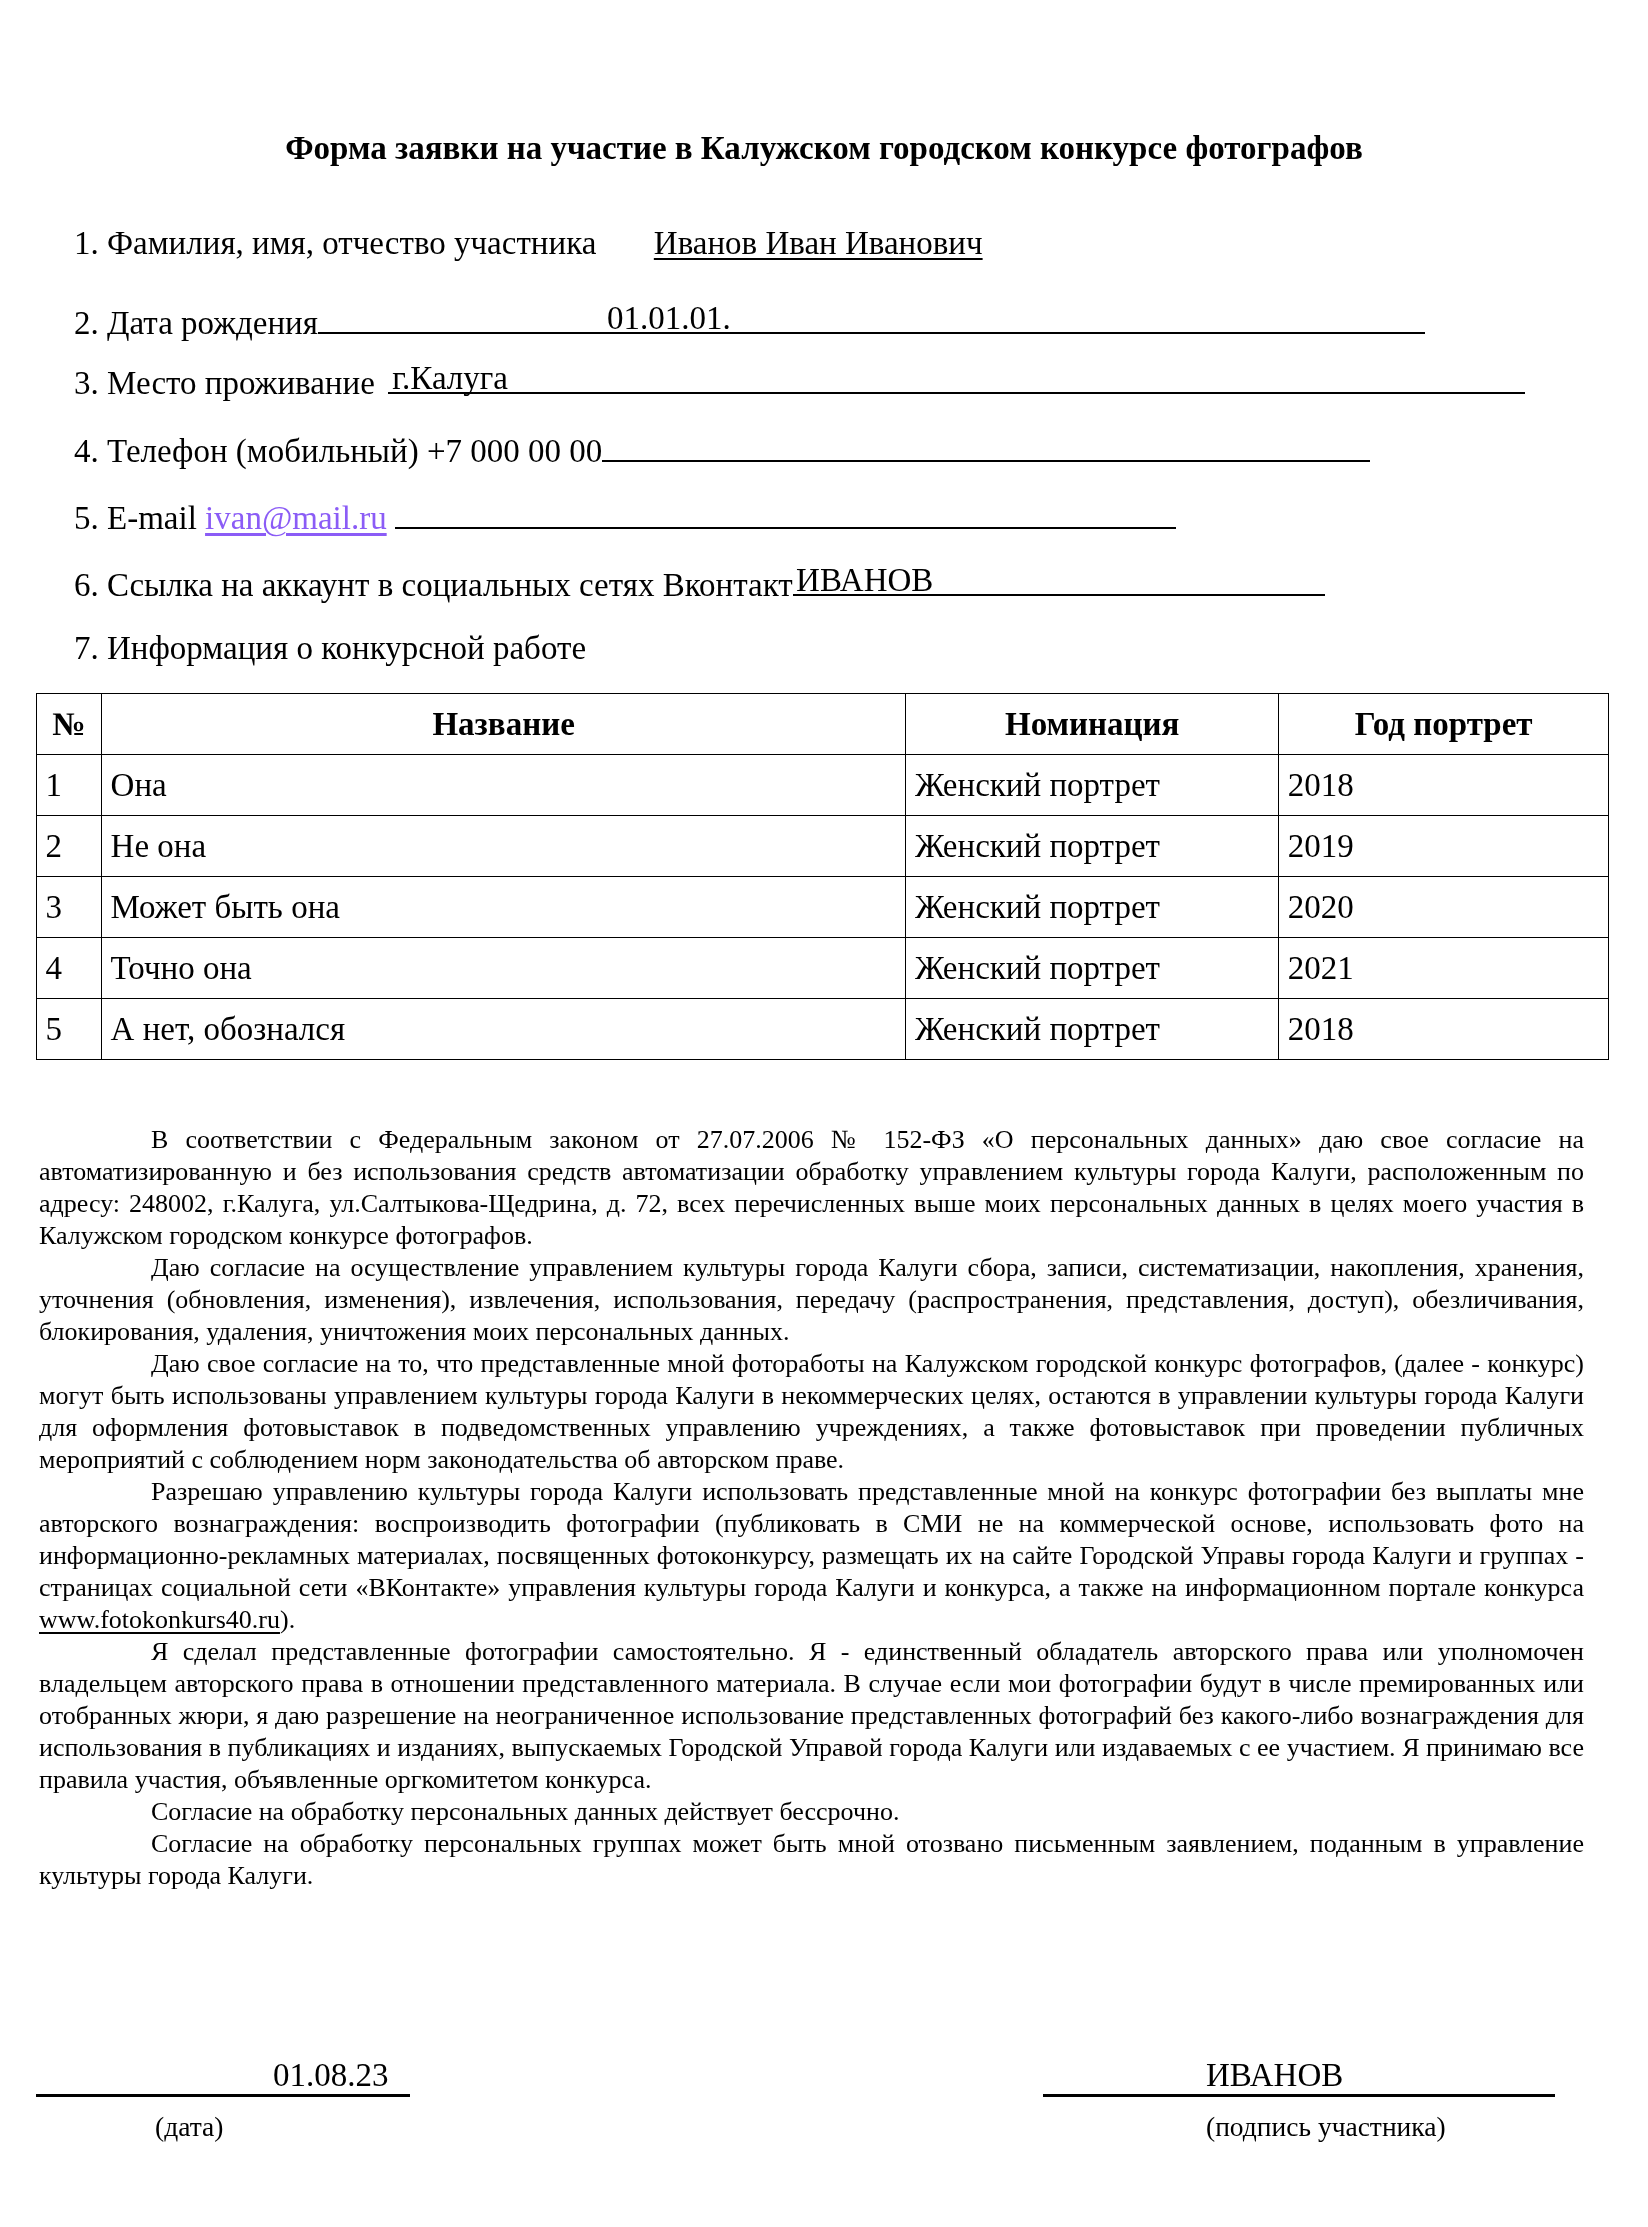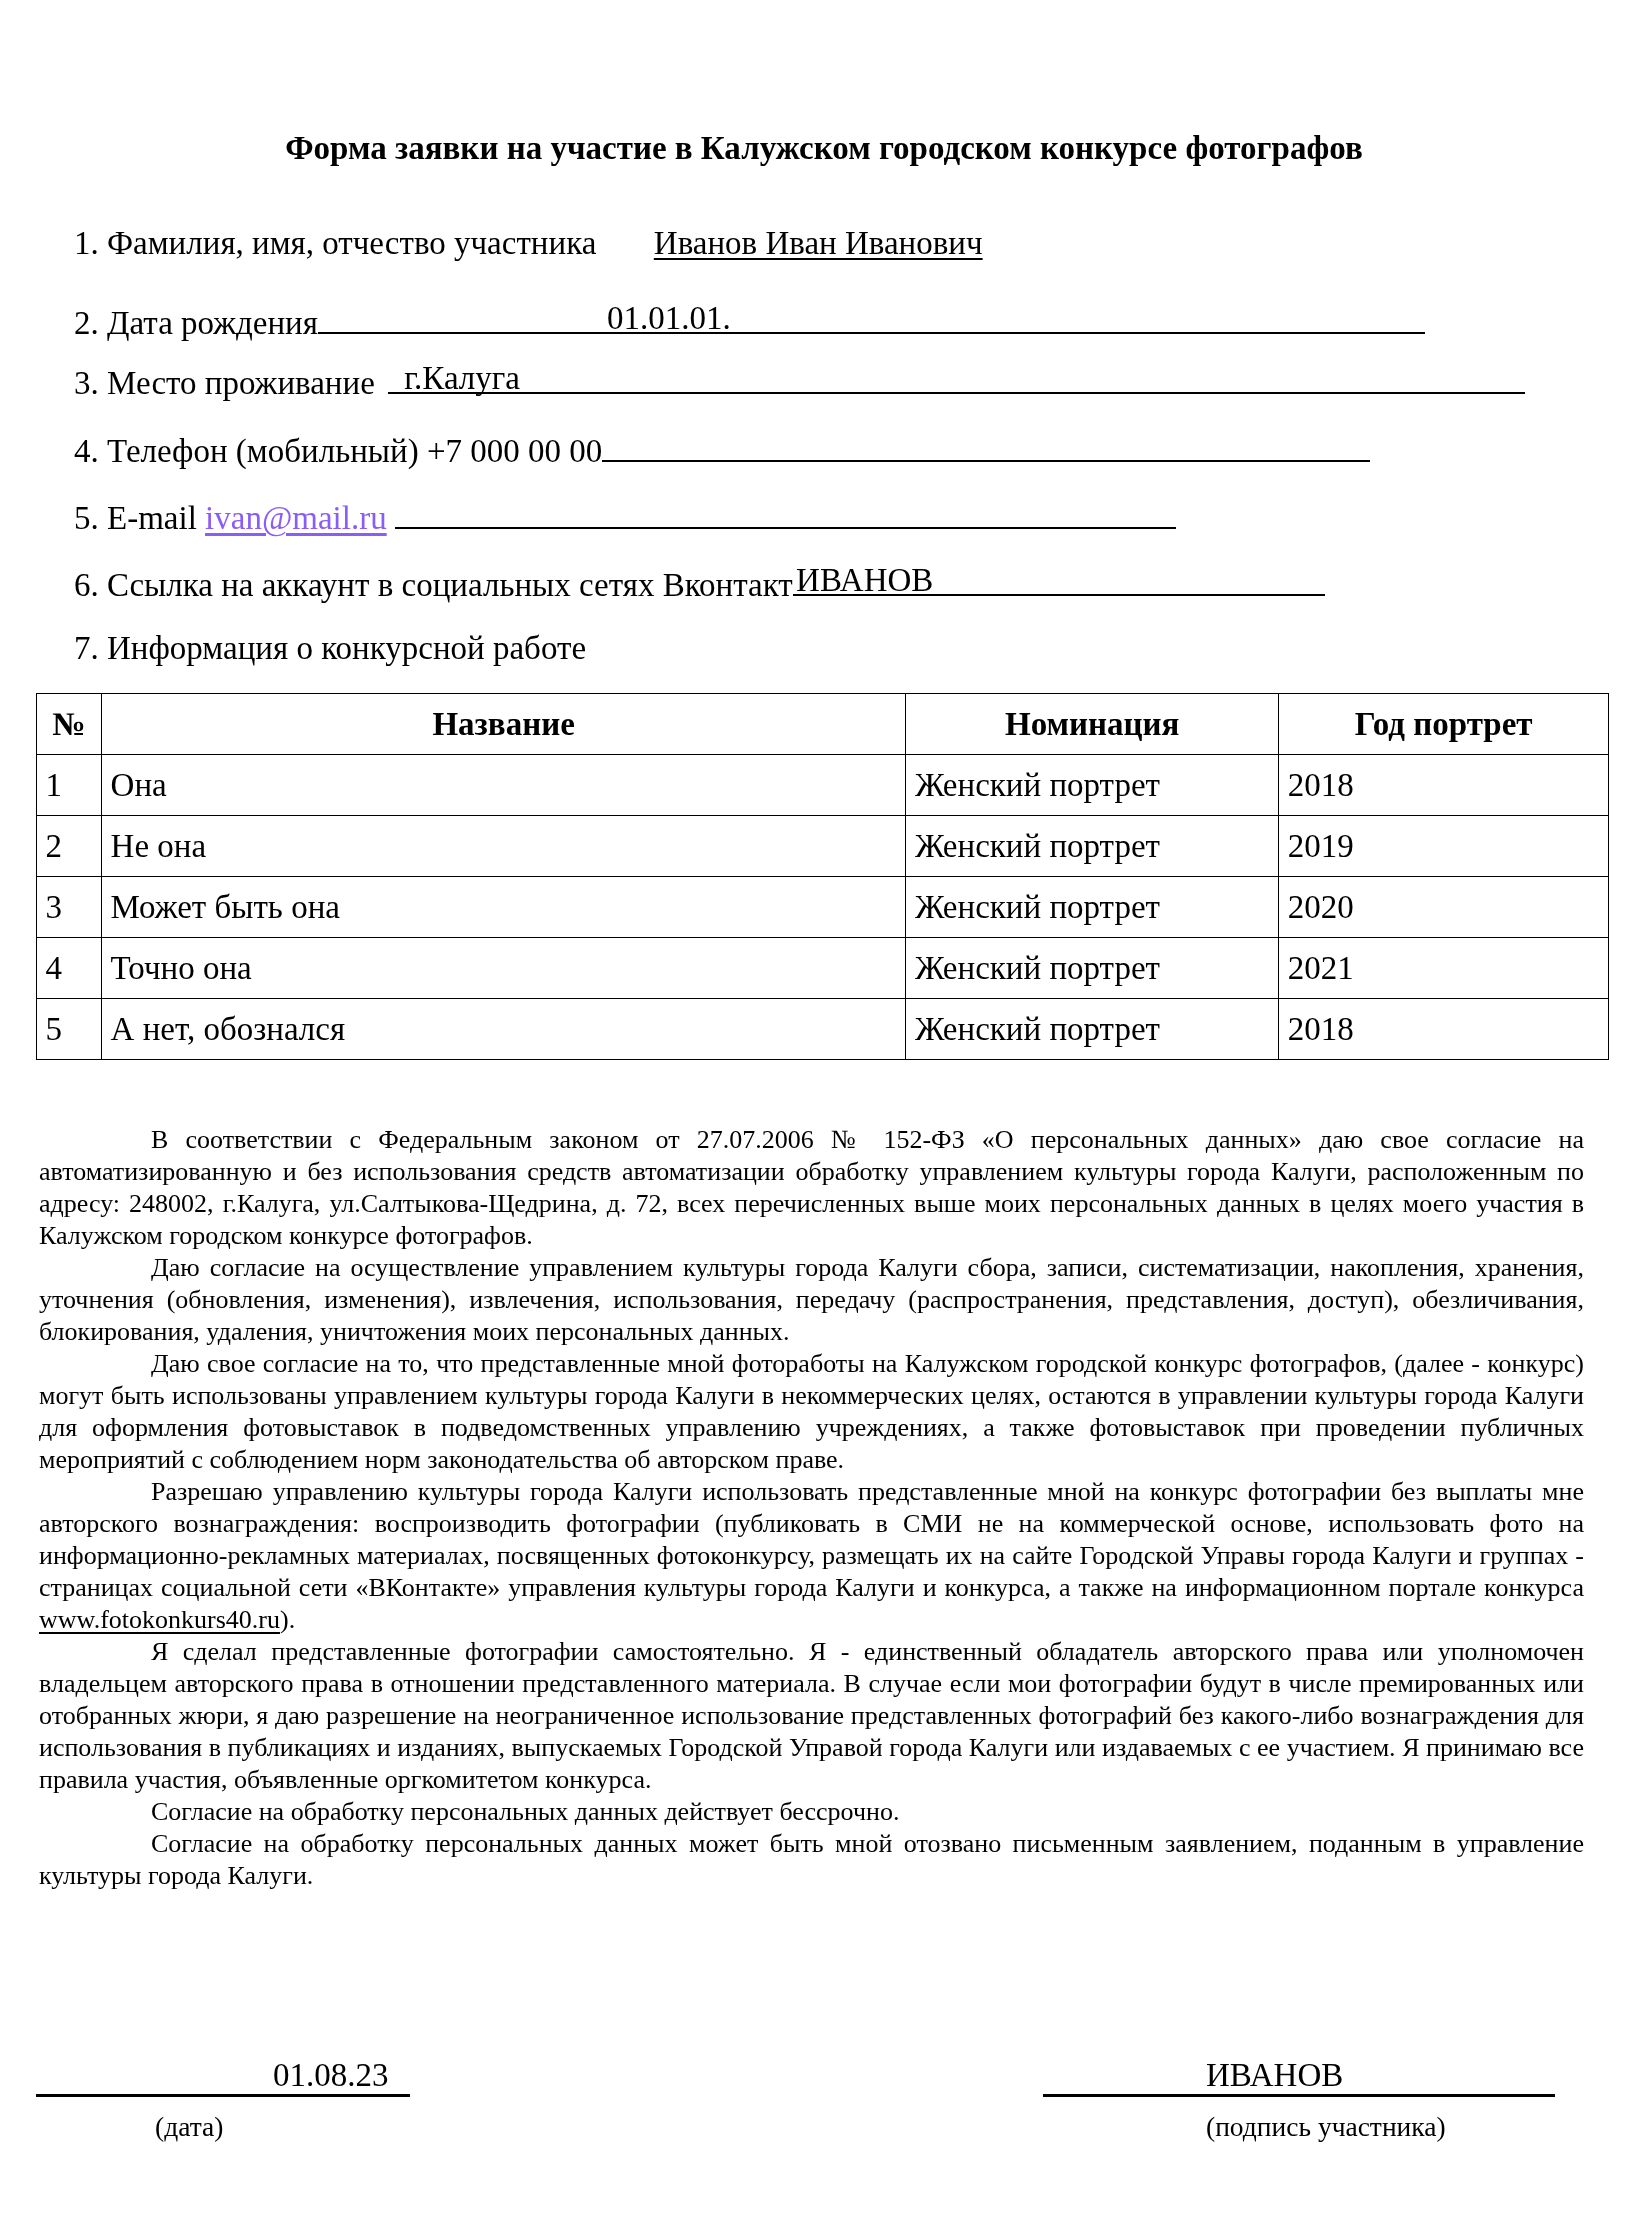--- a/index.html
+++ b/index.html
@@ -59,21 +59,21 @@
     <span style="display:inline-block;width:41px;"></span>
     <span class="u">Иванов Иван Иванович</span>
   </div>
 
   <div class="field" style="top:299px;">
     <span>2. Дата рождения</span><span class="blank" style="width:1107px;"><span class="inval" style="left:289px;">01.01.01.</span></span>
   </div>
 
   <div class="field" style="top:359px;">
     <span>3. Место проживание</span>
-    <span style="display:inline-block;width:5.2px;"></span><span class="blank" style="width:1137px;"><span class="inval" style="left:16px;">г.Калуга</span></span>
+    <span style="display:inline-block;width:5.2px;"></span><span class="blank" style="width:1137px;"><span class="inval" style="left:4px;">г.Калуга</span></span>
   </div>
 
   <div class="field" style="top:427px;">
     <span>4. Телефон (мобильный)</span>
     <span>+7 000 00 00</span><span class="blank" style="width:768px;"></span>
   </div>
 
   <div class="field" style="top:494px;">
     <span>5. E-mail</span>
     <span class="link">ivan@mail.ru</span>
@@ -138,21 +138,21 @@
     </tbody>
   </table>
 
   <div class="consent">
     <p>В соответствии с Федеральным законом от 27.07.2006 № 152-ФЗ «О персональных данных» даю свое согласие на автоматизированную и без использования средств автоматизации обработку управлением культуры города Калуги, расположенным по адресу: 248002, г.Калуга, ул.Салтыкова-Щедрина, д. 72, всех перечисленных выше моих персональных данных в целях моего участия в Калужском городском конкурсе фотографов.</p>
     <p>Даю согласие на осуществление управлением культуры города Калуги сбора, записи, систематизации, накопления, хранения, уточнения (обновления, изменения), извлечения, использования, передачу (распространения, представления, доступ), обезличивания, блокирования, удаления, уничтожения моих персональных данных.</p>
     <p>Даю свое согласие на то, что представленные мной фоторaботы на Калужском городской конкурс фотографов, (далее - конкурс) могут быть использованы управлением культуры города Калуги в некоммерческих целях, остаются в управлении культуры города Калуги для оформления фотовыставок в подведомственных управлению учреждениях, а также фотовыставок при проведении публичных мероприятий с соблюдением норм законодательства об авторском праве.</p>
     <p><span>Разрешаю управлению культуры города Калуги использовать представленные мной на конкурс фотографии без выплаты мне авторского вознаграждения: воспроизводить фотографии (публиковать в СМИ не на коммерческой основе, использовать фото на информационно-рекламных материалах, посвященных фотоконкурсу, размещать их на сайте Городской Управы города Калуги и группах - страницах социальной сети «ВКонтакте» управления культуры города Калуги и конкурса, а также на информационном портале конкурса</span> <span class="u">www.fotokonkurs40.ru</span><span>).</span></p>
     <p>Я сделал представленные фотографии самостоятельно. Я - единственный обладатель авторского права или уполномочен владельцем авторского права в отношении представленного материала. В случае если мои фотографии будут в числе премированных или отобранных жюри, я даю разрешение на неограниченное использование представленных фотографий без какого-либо вознаграждения для использования в публикациях и изданиях, выпускаемых Городской Управой города Калуги или издаваемых с ее участием. Я принимаю все правила участия, объявленные оргкомитетом конкурса.</p>
     <p>Согласие на обработку персональных данных действует бессрочно.</p>
-    <p>Согласие на обработку персональных данных может быть мной отозвано письменным заявлением, поданным в управление культуры города Калуги.</p>
+    <p>Согласие на обработку персональных группах может быть мной отозвано письменным заявлением, поданным в управление культуры города Калуги.</p>
   </div>
 
   <div class="sig-line" style="left:36px; top:2060px; width:374px;">
     <span style="left:237px;">01.08.23</span>
   </div>
   <div class="sig-caption" style="left:155px; top:2110px;">(дата)</div>
 
   <div class="sig-line" style="left:1043px; top:2060px; width:512px;">
     <span style="left:163px;">ИВАНОВ</span>
   </div>

